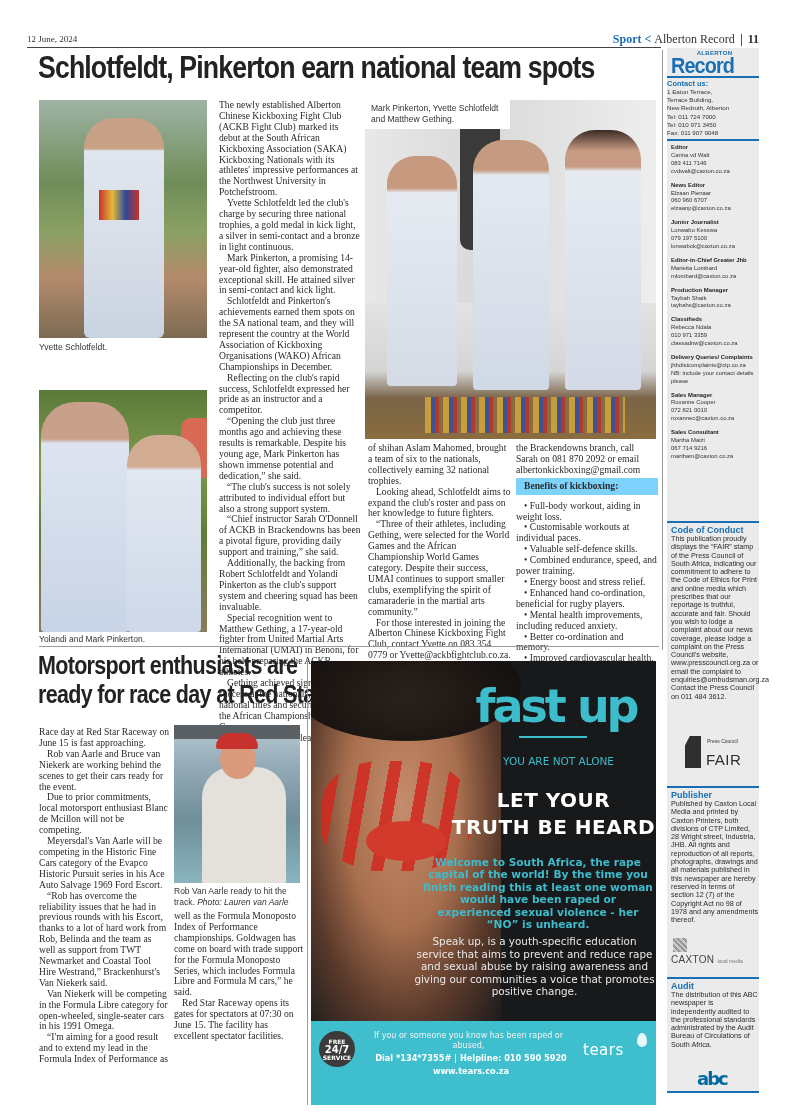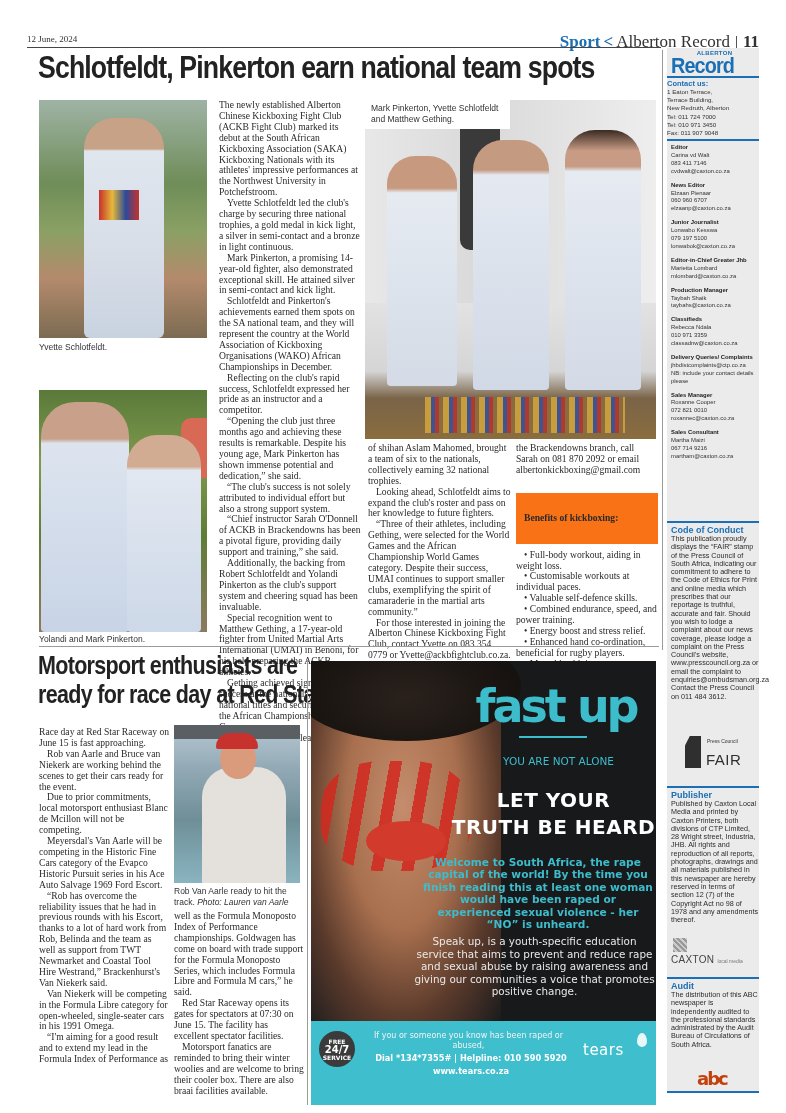--- a/index.html
+++ b/index.html
@@ -3,21 +3,21 @@
 <meta charset="utf-8">
 <style>
   * { box-sizing: border-box; margin: 0; padding: 0; }
   html, body { width: 786px; height: 1113px; background: #ffffff; overflow: hidden; }
   body { position: relative; font-family: "Liberation Serif", serif; color: #222; }
 
   .abs { position: absolute; }
 
   
   .folio-date { left: 27px; top: 34px; font-size: 9px; color: #333; }
-  .folio-right { right: 27px; top: 32px; font-size: 17px; color: #333; display: flex; align-items: center; }
+  .folio-right { right: 27px; top: 32px; font-size: 12px; color: #333; display: flex; align-items: center; }
   .folio-section { color: #1a6fb5; font-weight: bold; margin-right: 3px; }
   .folio-arrow { color: #1a6fb5; margin-right: 3px; font-weight: bold; }
   .folio-sep { border-left: 1px solid #555; height: 12px; margin: 0 6px; }
   .folio-page { font-weight: bold; }
   .folio-rule { left: 27px; right: 125px; top: 47px; border-top: 1px solid #444; }
 
   
   .headline-main { left: 38px; top: 50px; width: 620px; font-family: "Liberation Sans", sans-serif; font-weight: bold; font-size: 31px; letter-spacing: -1px; color: #222; transform: scaleX(0.86); transform-origin: left top; white-space: nowrap; }
   .headline-motor { left: 38px; top: 651px; width: 280px; font-family: "Liberation Sans", sans-serif; font-size: 25px; line-height: 29px; letter-spacing: -0.8px; color: #222; transform: scaleX(0.86); transform-origin: left top; white-space: nowrap; }
 
@@ -61,21 +61,21 @@
   
   .col { font-size: 9.6px; line-height: 10.9px; color: #2a2a2a; text-align: left; }
   .col p { text-indent: 8px; }
   .col p.noindent { text-indent: 0; }
   .col-a1 { left: 219px; top: 100px; width: 143px; }
   .col-a2 { left: 368px; top: 443px; width: 143px; }
   .col-a3 { left: 516px; top: 443px; width: 142px; }
   .col-m1 { left: 39px; top: 727px; width: 130px; }
   .col-m2 { left: 174px; top: 911px; width: 130px; }
 
-  .benefits-box { position: relative; margin-top: 17px; background: #f97316; padding: 20px 8px; font-weight: bold; font-size: 9.6px; }
+  .benefits-box { position: relative; margin-top: 2px; background: #7dd3fc; padding: 3px 8px; font-weight: bold; font-size: 9.6px; }
   .benefit { text-indent: 8px; }
 
   
   .vrule { border-left: 1px solid #9a9a9a; }
   .vr-1 { left: 662px; top: 50px; height: 600px; }
   .vr-2 { left: 307px; top: 660px; height: 445px; }
   .hrule-1 { left: 39px; top: 646px; width: 620px; border-top: 1px solid #9a9a9a; }
 
   
   .ad { left: 311px; top: 661px; width: 345px; height: 444px; background: #17191b; overflow: hidden; }
@@ -117,21 +117,21 @@
   .sb-fair { position:absolute; left: 18px; top: 688px; width: 60px; height: 40px; }
   .sb-fair .mark { position:absolute; left: 0; top: 0; width: 16px; height: 32px; background: #2f2f2f; clip-path: polygon(30% 0,100% 0,100% 100%,0 100%,0 30%); }
   .sb-fair .press { position:absolute; left: 22px; top: 2px; font-size: 5px; line-height: 6px; color: #333; }
   .sb-fair .word { position:absolute; left: 21px; top: 15px; font-size: 15px; color: #2f2f2f; letter-spacing: 0.5px; }
   .sb-publisher { position:absolute; left: 4px; top: 742px; width: 88px; }
   .sb-caxton { position:absolute; left: 4px; top: 890px; width: 88px; }
   .sb-caxton .icon { width: 14px; height: 14px; background: repeating-linear-gradient(45deg,#999 0 2px,#ccc 2px 4px); margin-bottom: 2px; margin-left: 2px; }
   .sb-caxton .word { font-size: 10px; color: #444; letter-spacing: 0.3px; }
   .sb-caxton .word small { font-size: 5px; color: #777; letter-spacing: 0; }
   .sb-audit { position:absolute; left: 4px; top: 933px; width: 88px; }
-  .sb-abc { position:absolute; left: 30px; top: 1020px; font-size: 18px; font-weight: bold; color: #c2410c; letter-spacing: -2px; font-family: "DejaVu Sans", sans-serif; }
+  .sb-abc { position:absolute; left: 30px; top: 1020px; font-size: 18px; font-weight: bold; color: #0369a1; letter-spacing: -2px; font-family: "DejaVu Sans", sans-serif; }
 </style>
 </head>
 <body>
 
 <div class="abs folio-date">12 June, 2024</div>
 <div class="abs folio-right">
   <span class="folio-section">Sport</span>
   <span class="folio-arrow">&lt;</span>
   <span>Alberton Record</span>
   <span class="folio-sep"></span>
@@ -228,21 +228,20 @@
   <div class="cap"></div>
 </div>
 <div class="abs caption cap-rob">
   <span>Rob Van Aarle ready to hit the track.</span>
   <i>Photo: Lauren van Aarle</i>
 </div>
 
 <div class="abs col col-m2">
   <p class="noindent">well as the Formula Monoposto Index of Performance championships. Goldwagen has come on board with trade support for the Formula Monoposto Series, which includes Formula Libre and Formula M cars,” he said.</p>
   <p>Red Star Raceway opens its gates for spectators at 07:30 on June 15. The facility has excellent spectator facilities.</p>
-  <p>Motorsport fanatics are reminded to bring their winter woolies and are welcome to bring their cooler box. There are also braai facilities available.</p>
 </div>
 
 <div class="abs vrule vr-2"></div>
 
 <div class="abs ad">
   <div class="ad-photo">
     <div class="ad-hair"></div>
     <div class="ad-hand"></div>
     <div class="ad-lips"></div>
   </div>

